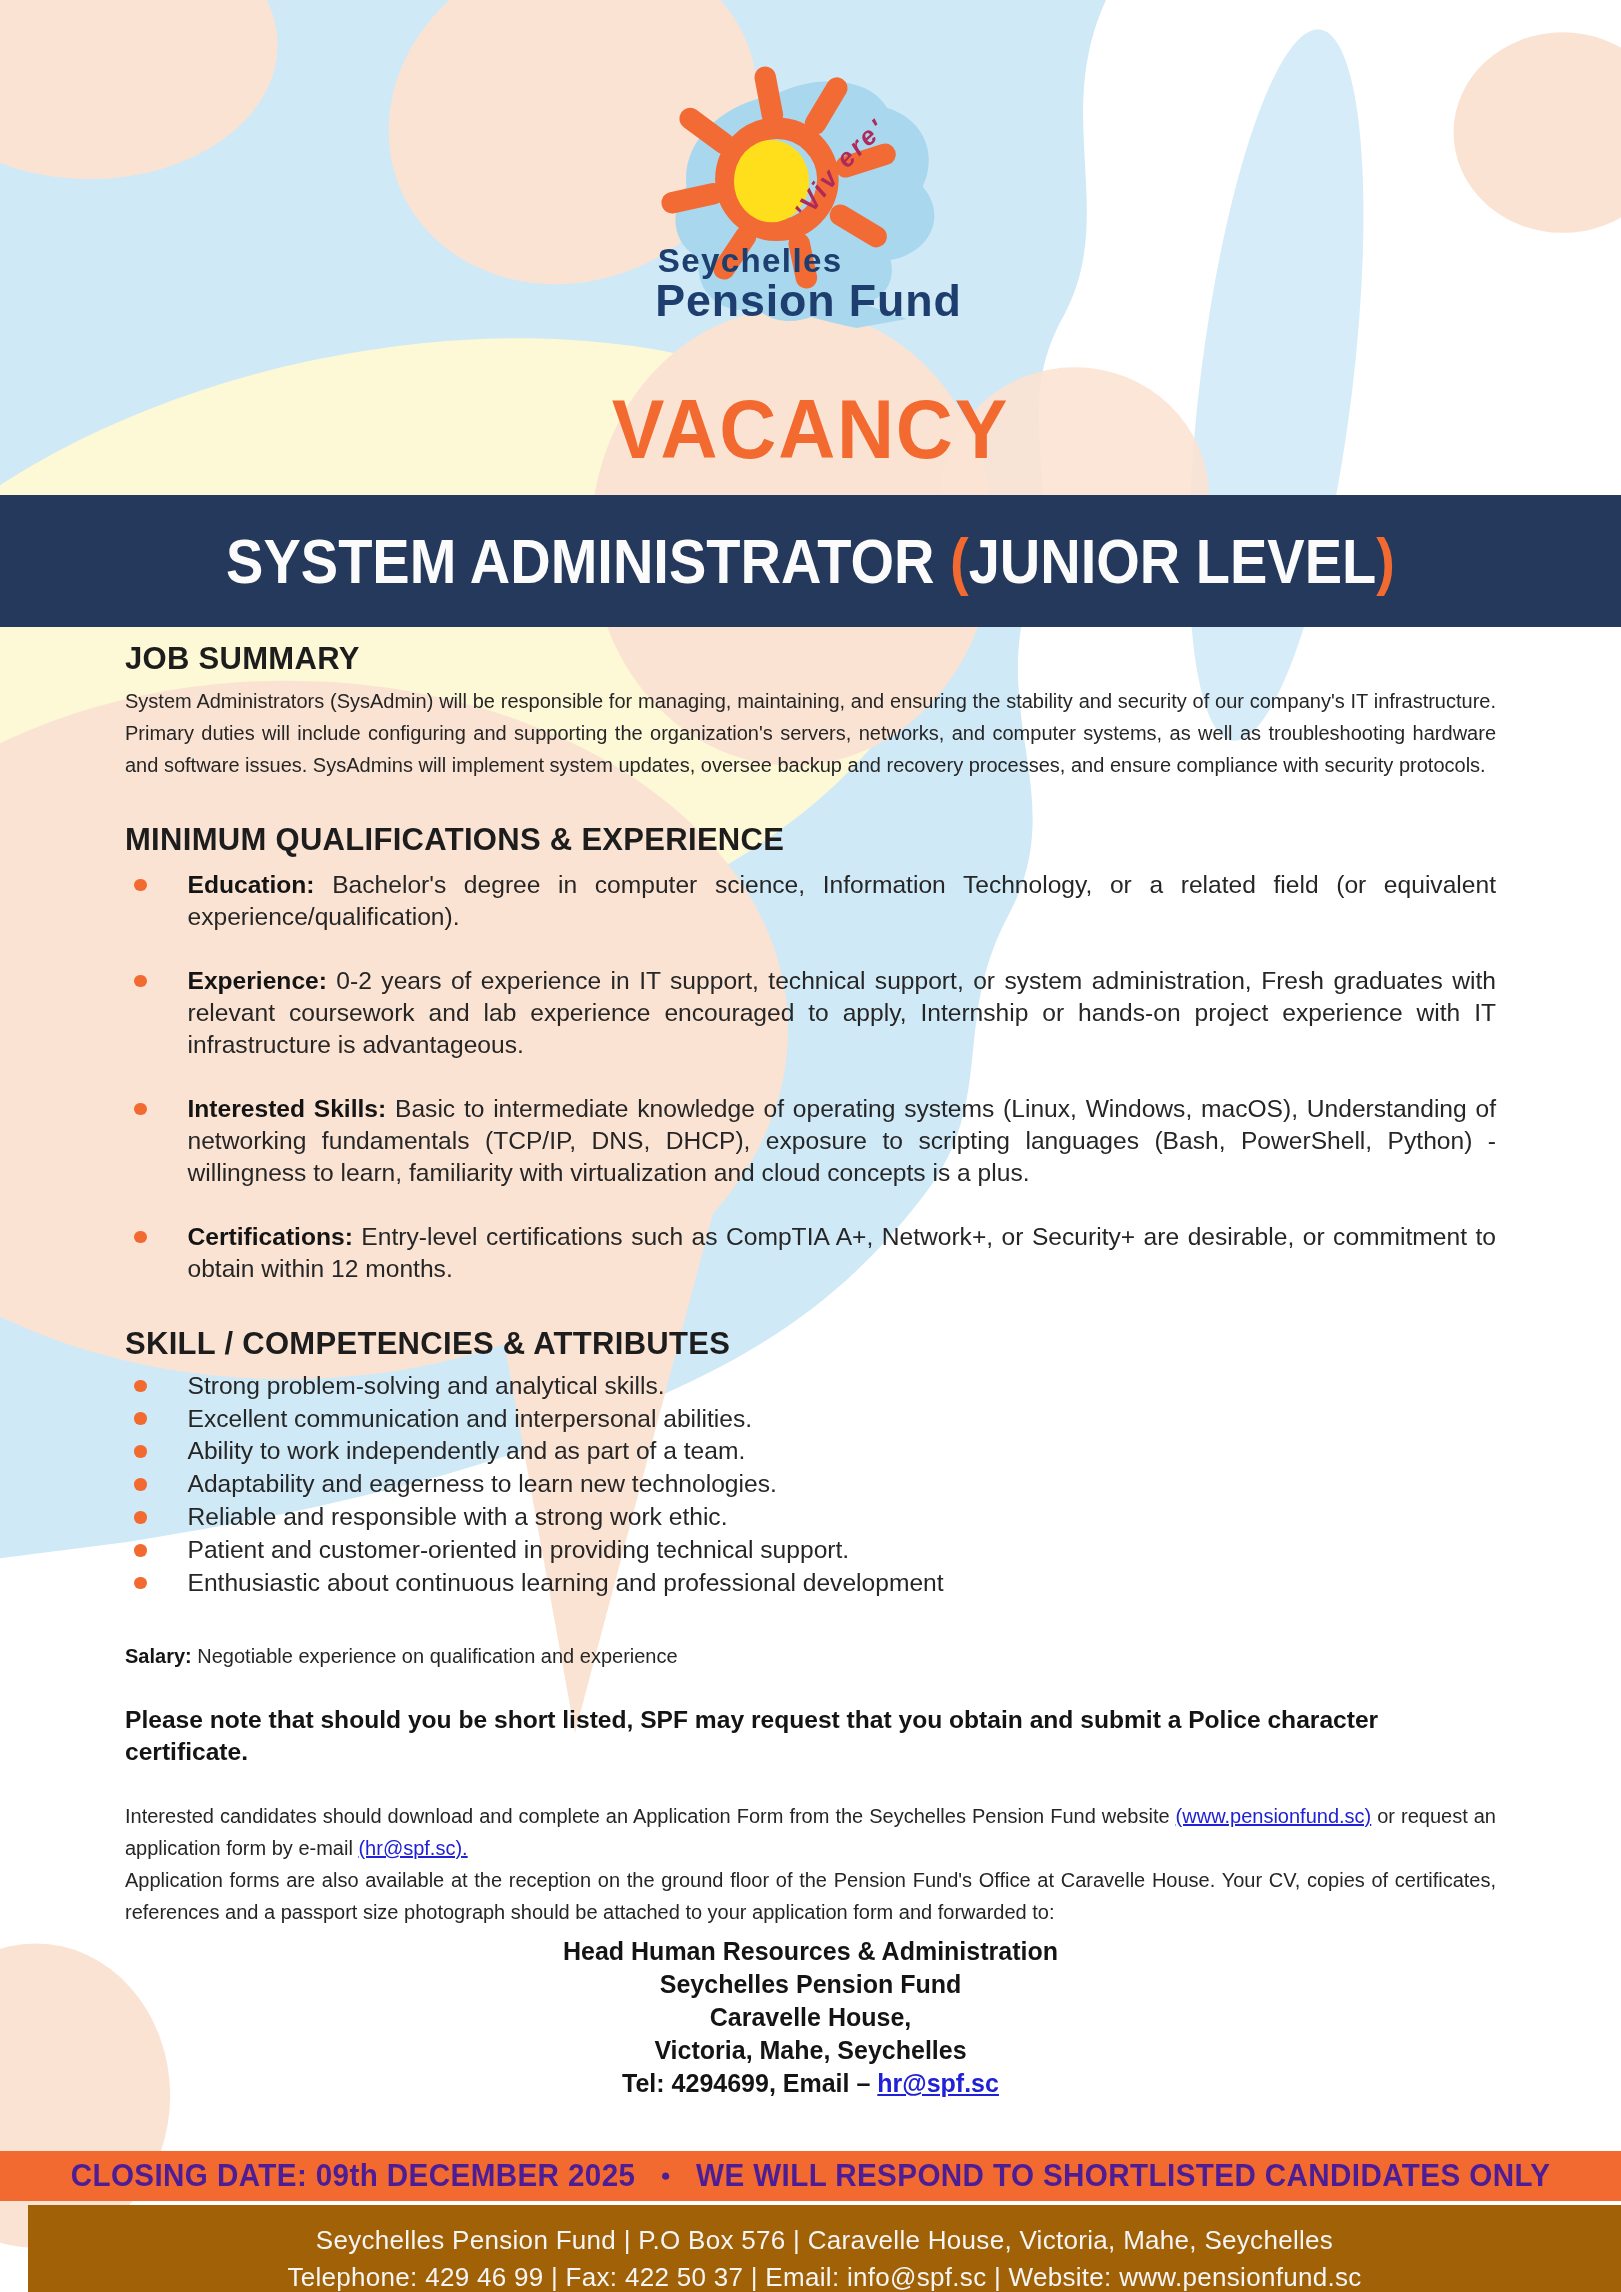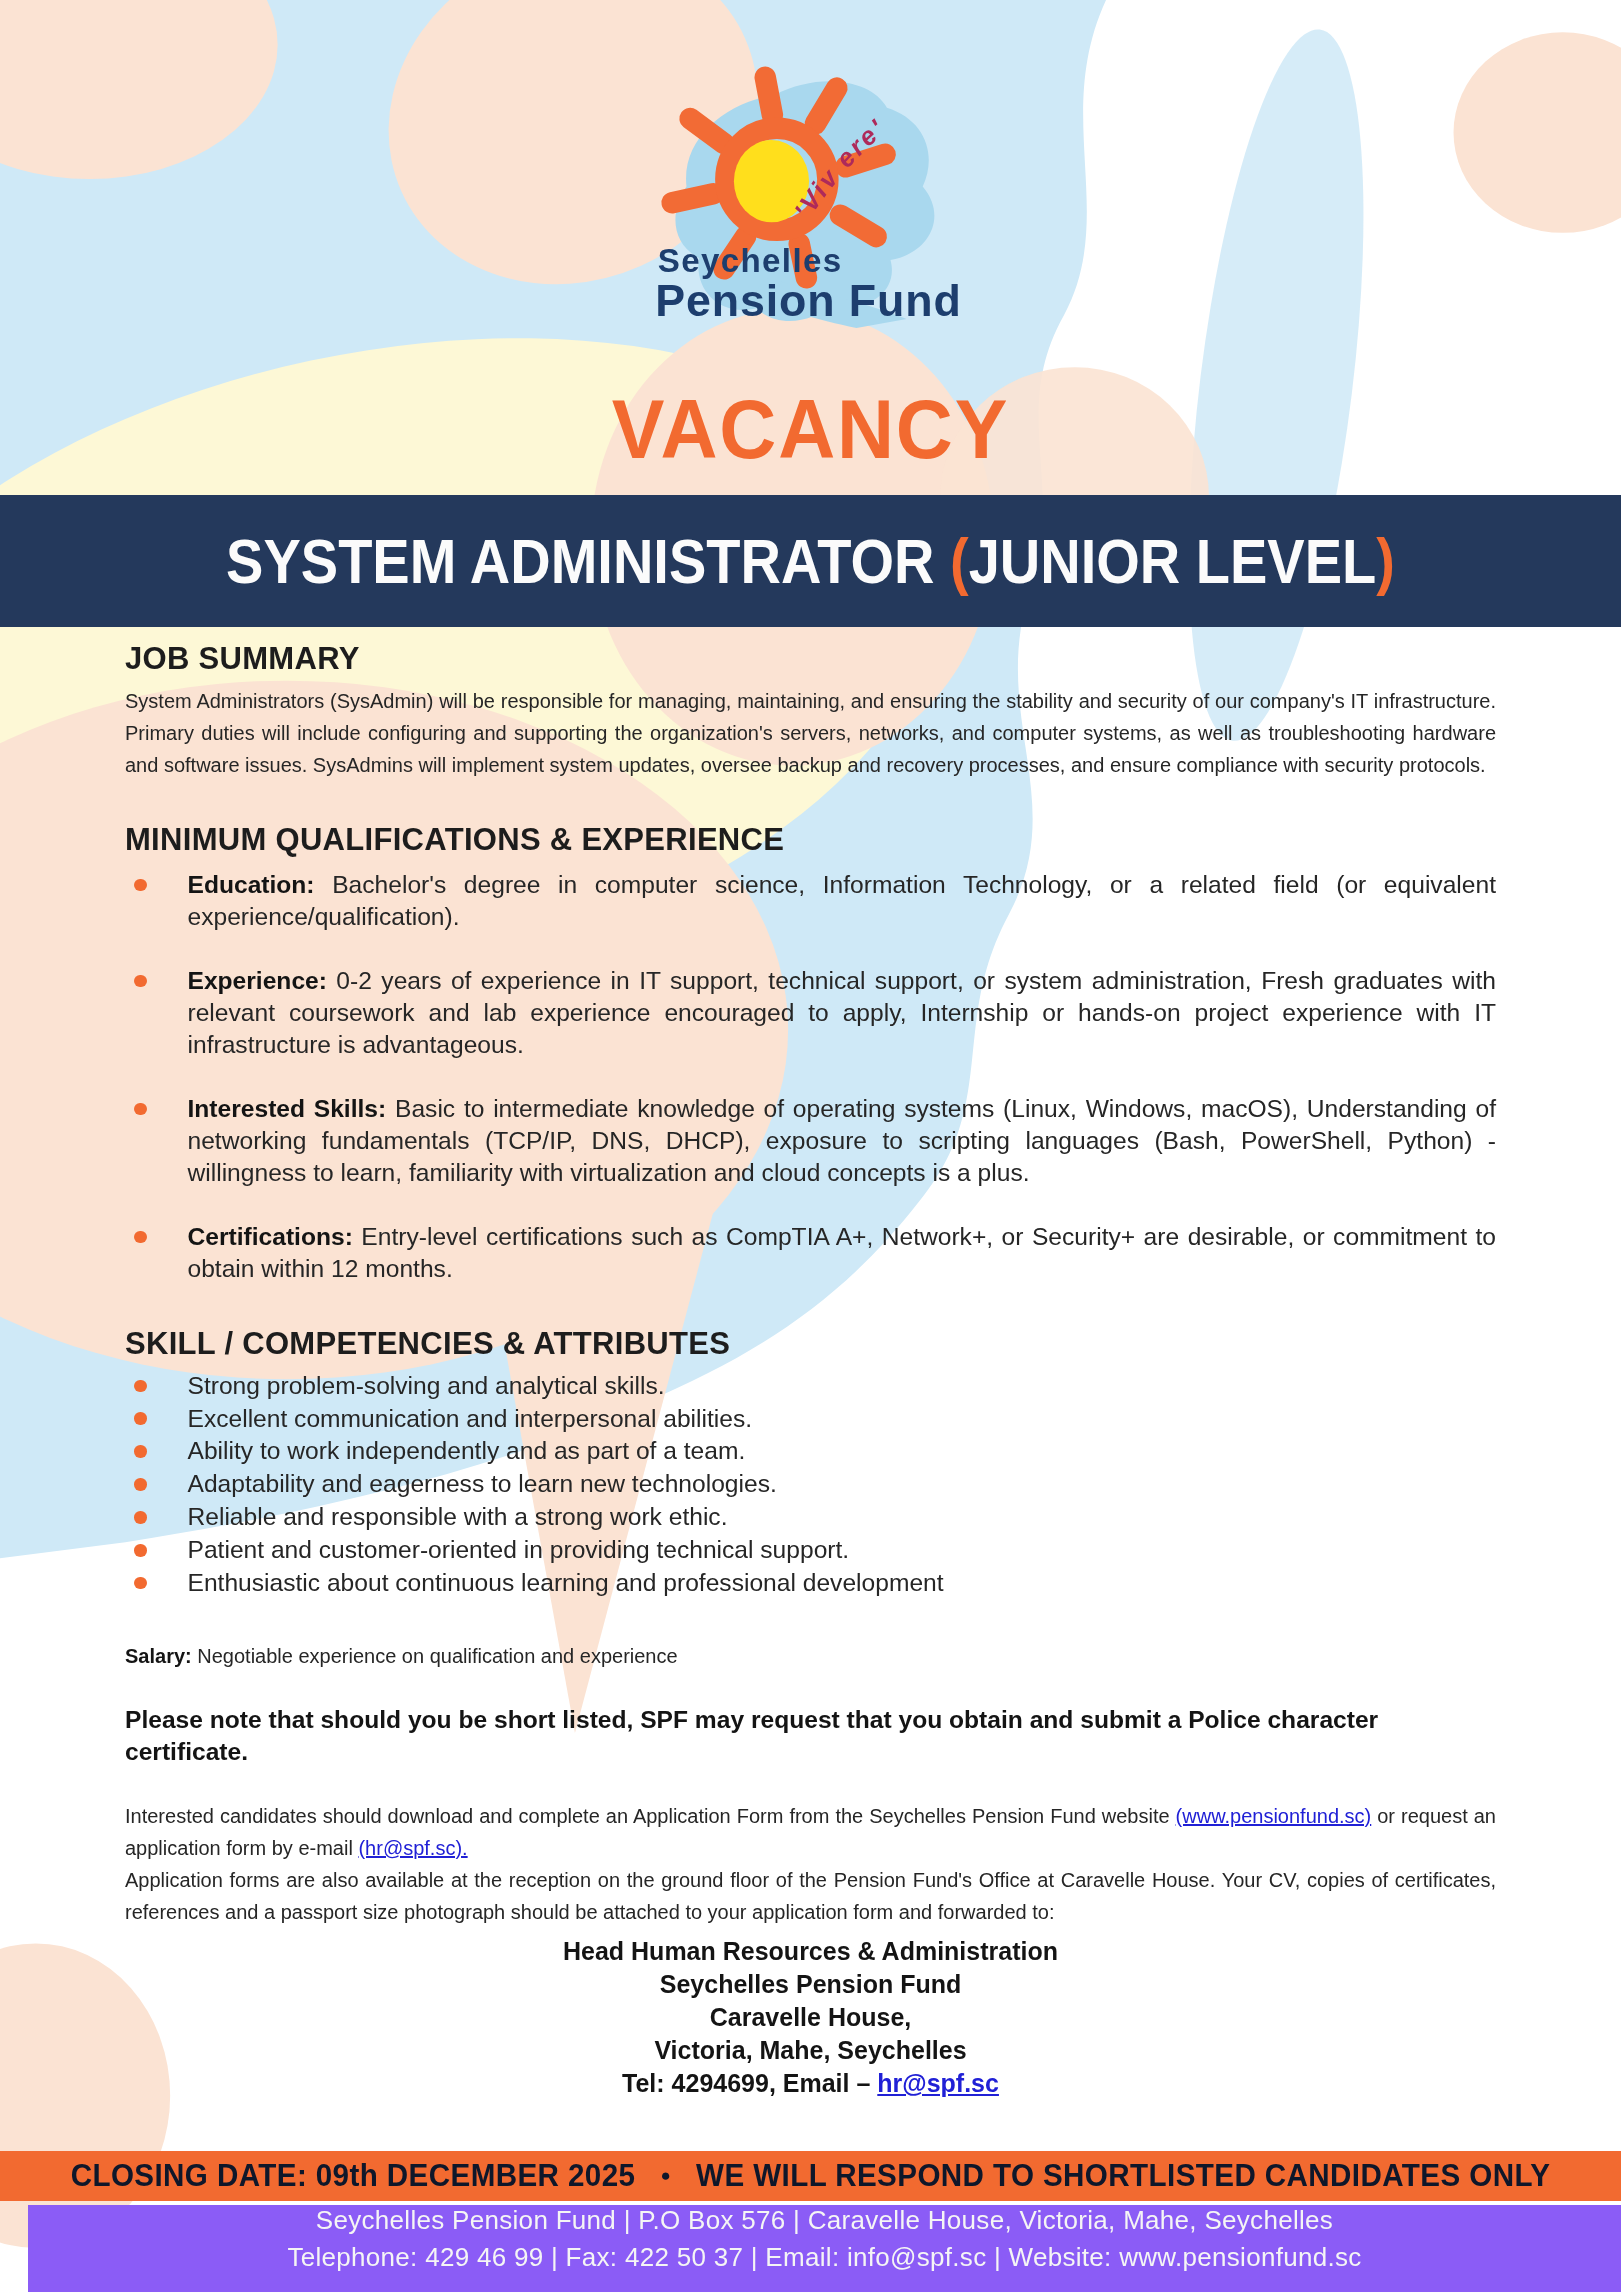--- a/index.html
+++ b/index.html
@@ -61,29 +61,29 @@
 
   .addr{
     margin-top:7.2px;text-align:center;font-weight:700;color:#141414;
     font-size:25px;line-height:33px;
   }
 
   
   .closing-bar{
     position:absolute;left:0;right:0;top:2151px;height:50px;background:#f26a30;
     display:flex;align-items:center;justify-content:center;gap:25px;
-    color:#0f172a;font-size:29.6px;font-weight:700;letter-spacing:0.4px;
+    color:#4c1d95;font-size:29.6px;font-weight:700;letter-spacing:0.4px;
   }
   .closing-bar .seg{transform:scaleY(1.05);}
   .sep-dot{font-size:17px;}
 
   
   .footer{
-    position:absolute;left:0;right:0;top:2205px;height:88px;background:#8b5cf6;
-    display:flex;flex-direction:column;align-items:center;justify-content:flex-start;gap:6.3px;
+    position:absolute;left:0;right:0;top:2205px;height:88px;background:#a16207;
+    display:flex;flex-direction:column;align-items:center;justify-content:flex-end;gap:6.3px;
     color:#f5f5f5;font-size:26px;letter-spacing:0.3px;margin-left:28px;
   }
 </style>
 </head>
 <body>
 
 <div class="page">
 
   <svg class="bg-art" viewBox="0 0 1810 2560" preserveAspectRatio="none">
     <rect width="1810" height="2560" fill="#ffffff"></rect>

